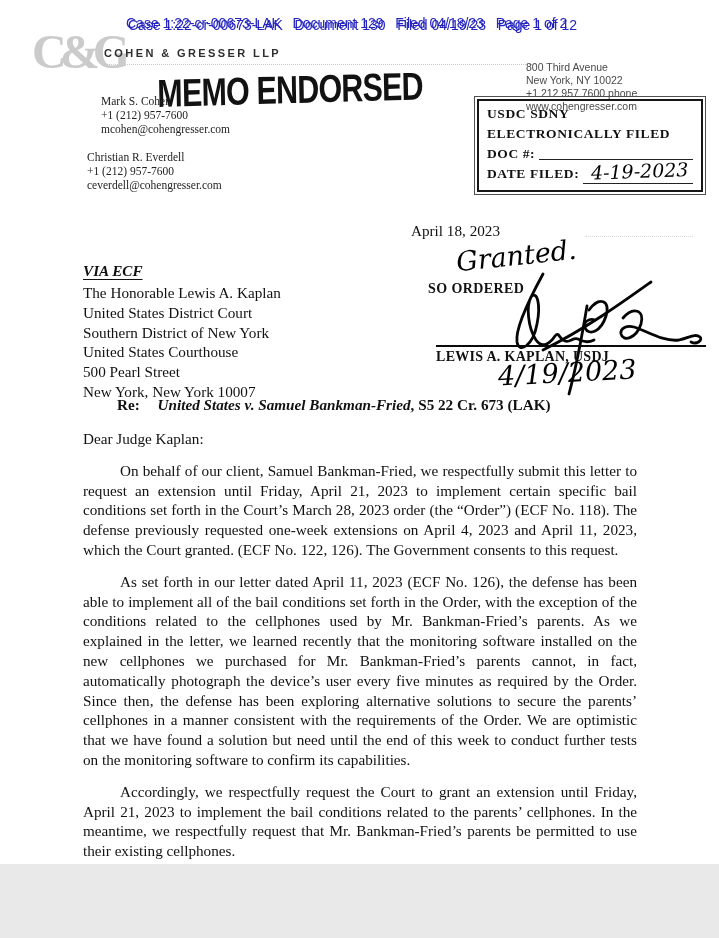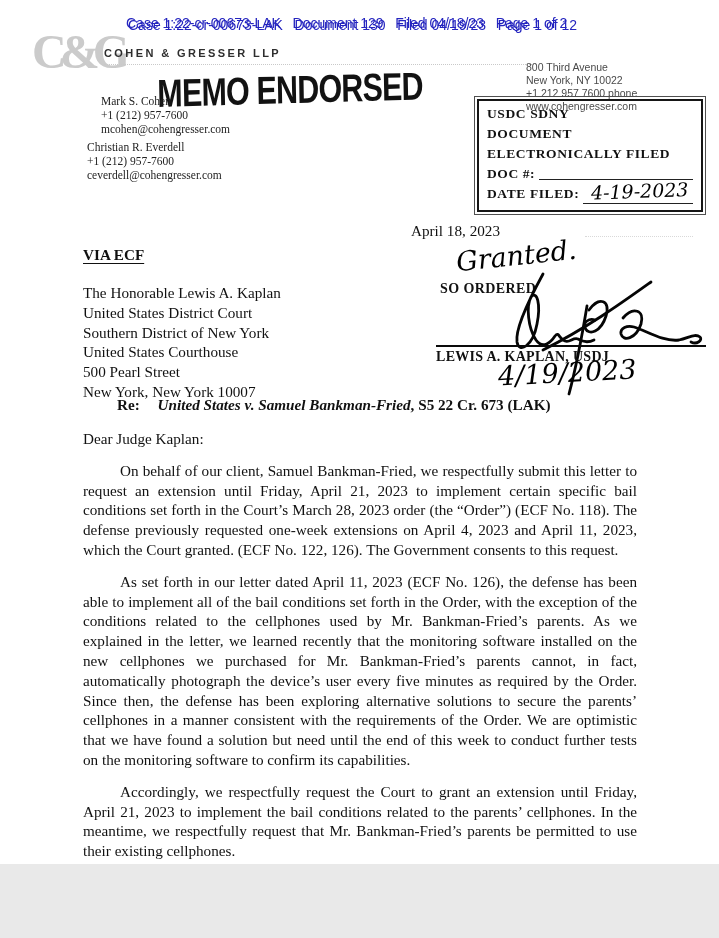--- a/index.html
+++ b/index.html
@@ -61,62 +61,61 @@
     <div>www.cohengresser.com</div>
   </div>
 
   <div class="abs memo-stamp" style="left:157px;top:72px;">MEMO ENDORSED</div>
 
   <div class="abs atty serif" style="left:87px;top:94px;margin-left:14px;">
     <div>Mark S. Cohen</div>
     <div>+1 (212) 957-7600</div>
     <div>mcohen@cohengresser.com</div>
   </div>
-  <div class="abs atty serif" style="left:87px;top:140px;">
+  <div class="abs atty serif" style="left:87px;top:150px;">
     <div>Christian R. Everdell</div>
     <div>+1 (212) 957-7600</div>
     <div>ceverdell@cohengresser.com</div>
   </div>
 
   <div class="abs stampbox">
     <div class="stampline">USDC SDNY</div>
-    <div class="stampline">DOCUMENT</div>
     <div class="stampline">ELECTRONICALLY FILED</div>
     <div class="stamprow">
       <span class="stampline">DOC #:</span>
       <span class="fill-line"></span>
     </div>
     <div class="stamprow">
       <span class="stampline">DATE FILED:</span>
       <span class="fill-line" style="height:19px;">
         <span class="hand stamp-date-val" style="display:inline-block;">4-19-2023</span>
       </span>
     </div>
   </div>
 
   <div class="abs" style="left:411px;top:222px;font-size:15.2px;text-align:right;">April 18, 2023</div>
 
   <div class="abs hand" style="left:456px;top:240px;font-size:27px;transform:rotate(-6deg);">Granted.</div>
-  <div class="abs ordered" style="left:440px;top:281px;">SO ORDERED</div>
+  <div class="abs ordered" style="left:428px;top:281px;">SO ORDERED</div>
 
   <svg class="abs" style="left:495px;top:270px;" width="218" height="126" viewBox="0 0 218 126">
     <g fill="none" stroke="#050505" stroke-width="2.8" stroke-linecap="round">
       <path d="M48,4 C36,26 20,58 22,72 C24,84 38,76 42,54 C46,34 42,20 36,27 C31,36 33,58 41,70 C48,80 56,72 60,66 C64,61 64,69 70,71 C75,73 78,67 83,69 C88,72 93,73 99,70"></path>
       <path d="M156,12 C128,32 92,58 48,80"></path>
       <path d="M92,36 C88,60 82,94 74,124"></path>
       <path d="M94,40 C104,26 116,30 111,46 C106,62 94,66 90,58 C88,52 94,48 100,50"></path>
       <path d="M128,48 C138,36 150,40 146,54 C141,69 128,72 126,64 C125,58 132,55 139,57 C152,61 168,72 184,70 C194,68 200,63 205,67 C208,70 202,75 196,72"></path>
     </g>
   </svg>
 
   <div class="abs" style="left:436px;top:345px;width:270px;height:2px;background:#0a0a0a;"></div>
   <div class="abs judge" style="left:436px;top:349px;">LEWIS A. KAPLAN, USDJ</div>
   <div class="abs hand" style="left:498px;top:357px;font-size:27px;transform:rotate(-3deg);">4/19/2023</div>
 
-  <div class="abs via" style="left:83px;top:246px;">VIA ECF</div>
+  <div class="abs via" style="left:83px;top:262px;font-style:italic;">VIA ECF</div>
   <div class="abs recip" style="left:83px;top:283px;">
     <div>The Honorable Lewis A. Kaplan</div>
     <div>United States District Court</div>
     <div>Southern District of New York</div>
     <div>United States Courthouse</div>
     <div>500 Pearl Street</div>
     <div>New York, New York 10007</div>
   </div>
 
   <div class="abs re-bold" style="left:117px;top:396px;">

